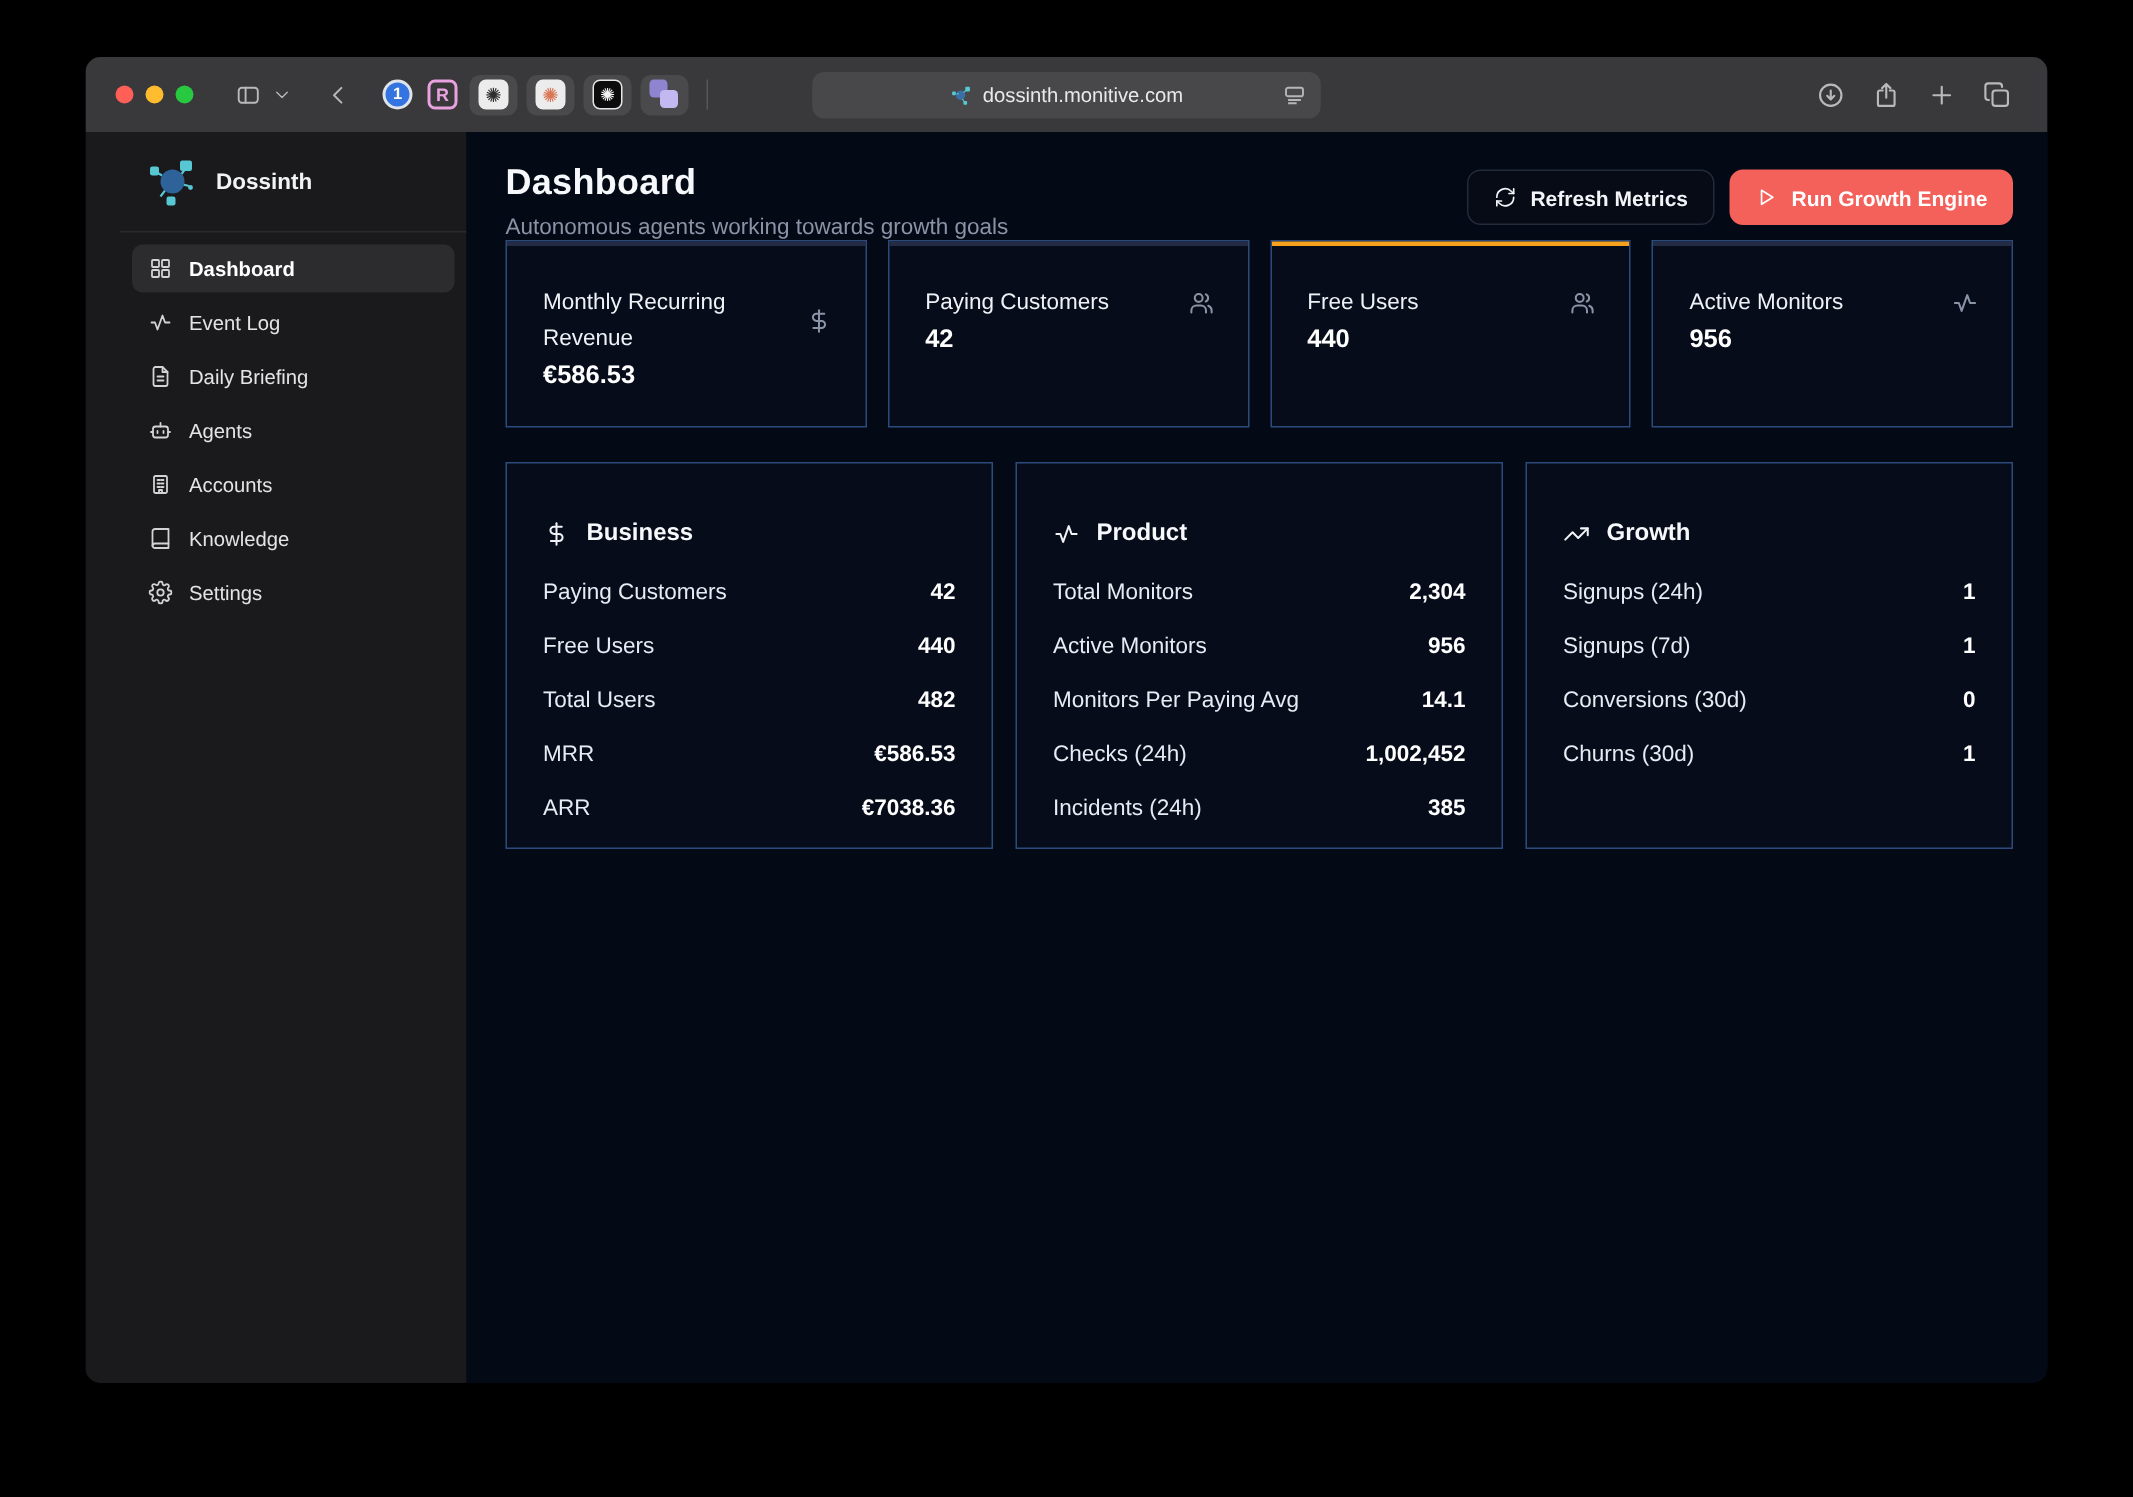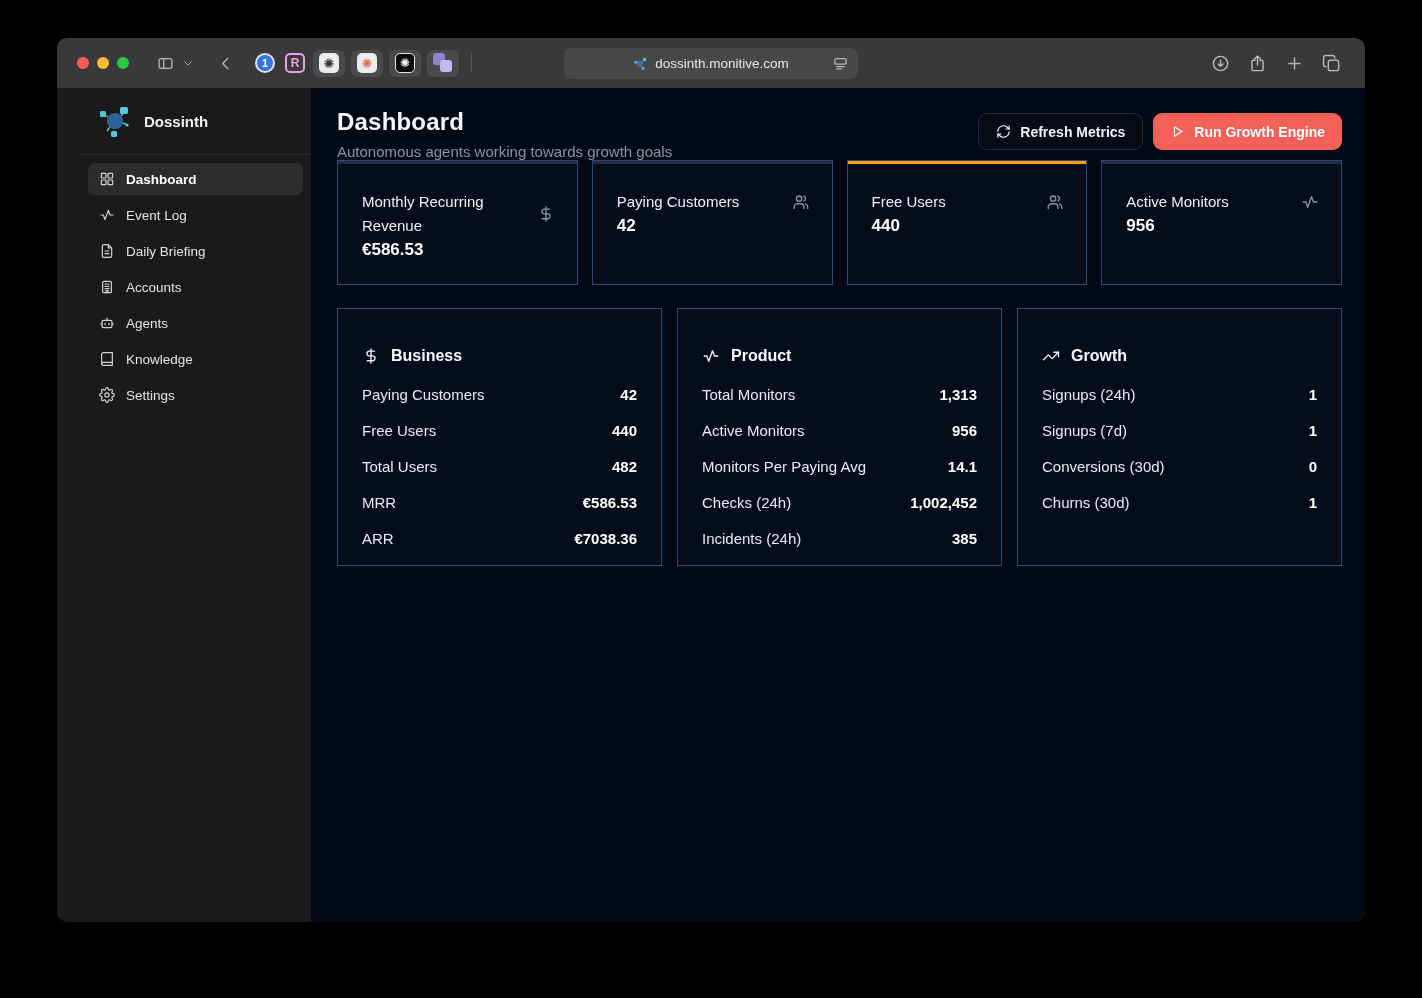--- a/index.html
+++ b/index.html
@@ -28,21 +28,21 @@
     font-size:13px; display:flex; align-items:center; justify-content:center; }
   .sq-dark { width:20px; height:20px; border-radius:5px; background:#0c0c0c; border:1px solid #e6e6e6;
     color:#f2f2f2; font-size:12px; display:flex; align-items:center; justify-content:center; }
   .sq-claude { color:#d97757; }
   .purple-stack { position:relative; width:20px; height:20px; }
   .purple-stack i { position:absolute; width:12px; height:12px; border-radius:3px; display:block; }
   .purple-stack i.b { left:0; top:0; background:#8f84cf; }
   .purple-stack i.f { left:7px; top:7px; background:#c3b8f0; }
   .tb-sep { width:1px; height:20px; background:#57575a; margin-left:12px; }
   .url-bar { position:absolute; left:50%; top:10px; transform:translateX(-50%);
-    width:294px; height:31px; background:#48484a; border-radius:8px;
+    width:339px; height:31px; background:#48484a; border-radius:8px;
     display:flex; align-items:center; justify-content:center; gap:7px; color:#e9e9eb; font-size:13.5px; }
   .url-bar .reader { position:absolute; right:9px; top:7px; width:17px; height:17px; color:#b6b6b8; }
   .right-icons { margin-left:auto; display:flex; align-items:center; gap:9px; }
   .right-icons .tb-btn svg { width:19px; height:19px; }
 
   
   .content { display:flex; height:834px; }
   .sidebar { width:254px; background:#1a1a1c; display:flex; flex-direction:column;padding-left:23px; }
   .brand { display:flex; align-items:center; gap:12px; padding:17px 18px; height:67px;
     border-bottom:1px solid #2b2b2d; }
@@ -228,36 +228,36 @@
                   <path d="M14 2.5H7a2 2 0 0 0-2 2v15a2 2 0 0 0 2 2h10a2 2 0 0 0 2-2V7.5z"></path>
                   <path d="M14 2.5V7.5h5M9 12h6M9 16h6"></path>
                 </svg>
               </span>
     <span class="lbl">Daily Briefing</span>
   </div>
 
   <div class="nav-item">
     <span class="ico">
                 <svg viewBox="0 0 24 24" fill="none" stroke="currentColor" stroke-width="1.8" stroke-linecap="round" stroke-linejoin="round">
-                  <rect x="5.5" y="3.5" width="13" height="17" rx="1.5"></rect>
-                  <path d="M9 7.5h2.5M13 7.5h2M9 11h2.5M13 11h2M9 14.5h2.5M13 14.5h2M10.5 20.5v-3h3v3"></path>
-                </svg>
-              </span>
-    <span class="lbl">Accounts</span>
-  </div>
-
-  <div class="nav-item">
-    <span class="ico">
-                <svg viewBox="0 0 24 24" fill="none" stroke="currentColor" stroke-width="1.8" stroke-linecap="round" stroke-linejoin="round">
                   <rect x="4.5" y="8" width="15" height="11" rx="2.5"></rect>
                   <path d="M12 8V4.5M2.5 13.5h2M19.5 13.5h2"></path>
                   <path d="M9 12.5v2M15 12.5v2"></path>
                 </svg>
               </span>
     <span class="lbl">Agents</span>
+  </div>
+
+  <div class="nav-item">
+    <span class="ico">
+                <svg viewBox="0 0 24 24" fill="none" stroke="currentColor" stroke-width="1.8" stroke-linecap="round" stroke-linejoin="round">
+                  <rect x="5.5" y="3.5" width="13" height="17" rx="1.5"></rect>
+                  <path d="M9 7.5h2.5M13 7.5h2M9 11h2.5M13 11h2M9 14.5h2.5M13 14.5h2M10.5 20.5v-3h3v3"></path>
+                </svg>
+              </span>
+    <span class="lbl">Accounts</span>
   </div>
 
   <div class="nav-item">
     <span class="ico">
                 <svg viewBox="0 0 24 24" fill="none" stroke="currentColor" stroke-width="1.8" stroke-linecap="round" stroke-linejoin="round">
                   <path d="M4 19.5A2.5 2.5 0 0 1 6.5 17H20"></path>
                   <path d="M6.5 2.5H20v19H6.5A2.5 2.5 0 0 1 4 19V5a2.5 2.5 0 0 1 2.5-2.5z"></path>
                 </svg>
               </span>
     <span class="lbl">Knowledge</span>
@@ -406,21 +406,21 @@
       <span class="ico">
                   <svg viewBox="0 0 24 24" fill="none" stroke="currentColor" stroke-width="1.8" stroke-linecap="round" stroke-linejoin="round">
                     <path d="M3 12h3.5l2.5 7 5-14 2.5 7H21"></path>
                   </svg>
                 </span>
       <span class="ttl">Product</span>
     </div>
     <div class="rows">
   <div class="detail-row">
     <span class="row-label">Total Monitors</span>
-    <span class="row-value">1,313</span>
+    <span class="row-value">2,304</span>
   </div>
 
   <div class="detail-row">
     <span class="row-label">Active Monitors</span>
     <span class="row-value">956</span>
   </div>
 
   <div class="detail-row">
     <span class="row-label">Monitors Per Paying Avg</span>
     <span class="row-value">14.1</span>

